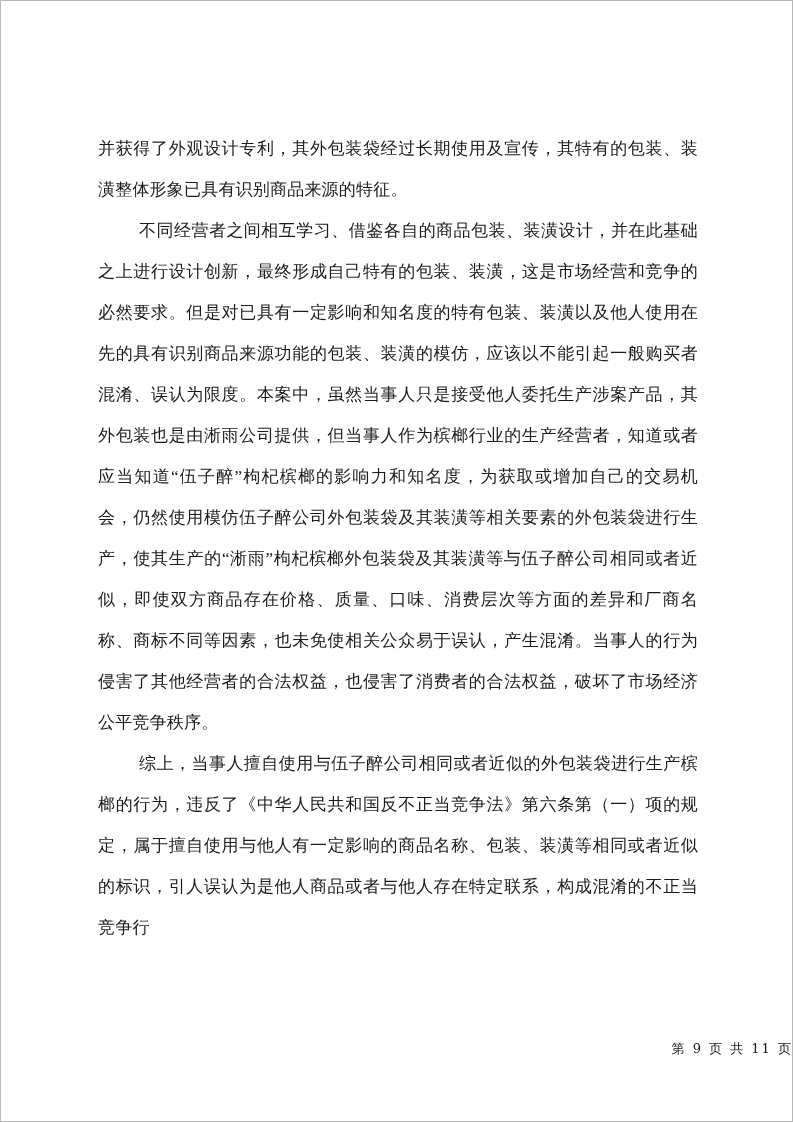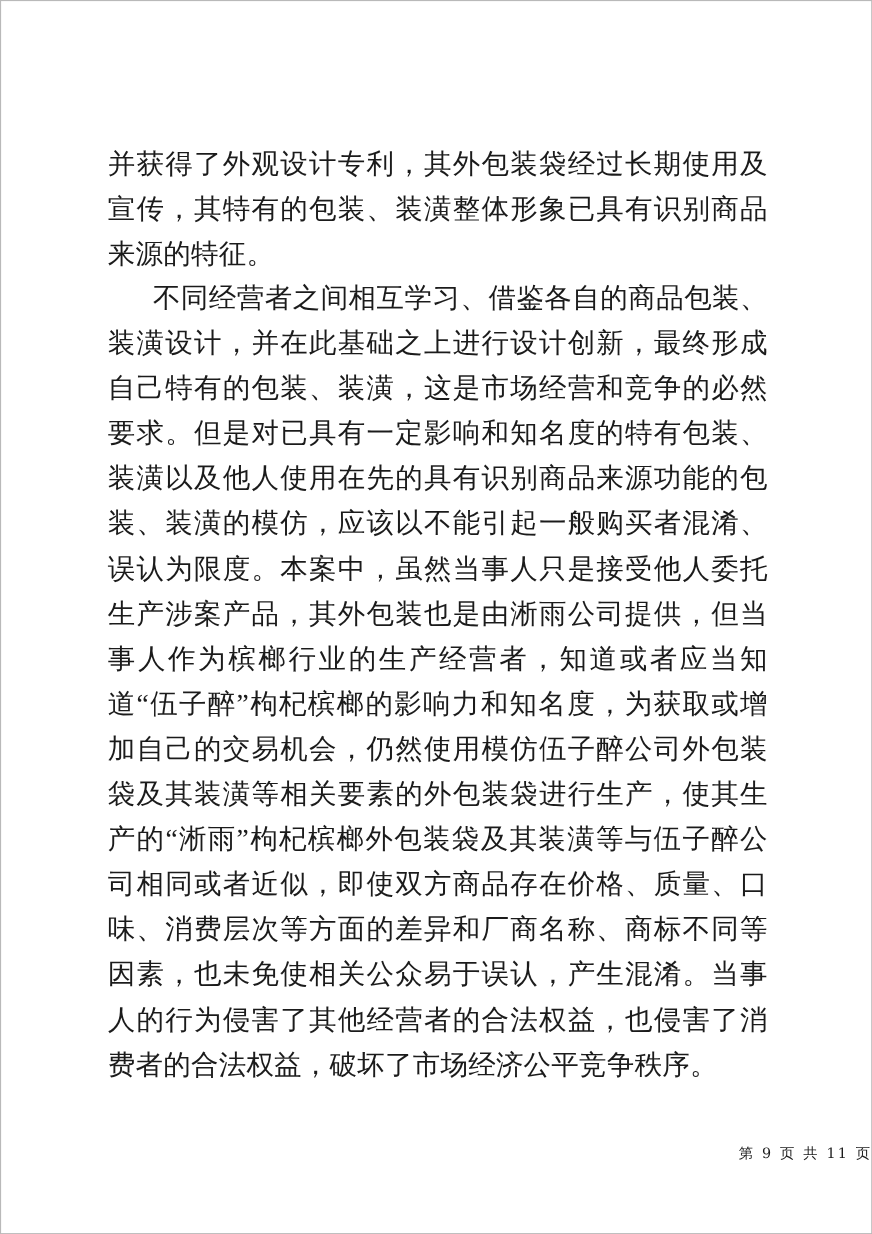--- a/index.html
+++ b/index.html
@@ -29,21 +29,21 @@
     border: 1px solid #b9b9b9;
     pointer-events: none;
   }
   .content {
     position: absolute;
     left: 98px;
     top: 128px;
     width: 600px;
   }
   .para {
-    font-size: 25px;
+    font-size: 17px;
     line-height: 41px;
     color: #1b1b1b;
     text-align: justify;
     text-justify: inter-ideograph;
     letter-spacing: 0.2px;
     margin: 0;
     text-indent: 0;
   }
   .para.indent {
     text-indent: 41px;
@@ -63,16 +63,17 @@
 </style>
 </head>
 <body>
 
 <div class="page">
   <div class="page-border"></div>
 
   <div class="content">
     <p class="para">并获得了外观设计专利，其外包装袋经过长期使用及宣传，其特有的包装、装潢整体形象已具有识别商品来源的特征。</p>
     <p class="para indent">不同经营者之间相互学习、借鉴各自的商品包装、装潢设计，并在此基础之上进行设计创新，最终形成自己特有的包装、装潢，这是市场经营和竞争的必然要求。但是对已具有一定影响和知名度的特有包装、装潢以及他人使用在先的具有识别商品来源功能的包装、装潢的模仿，应该以不能引起一般购买者混淆、误认为限度。本案中，虽然当事人只是接受他人委托生产涉案产品，其外包装也是由淅雨公司提供，但当事人作为槟榔行业的生产经营者，知道或者应当知道“伍子醉”枸杞槟榔的影响力和知名度，为获取或增加自己的交易机会，仍然使用模仿伍子醉公司外包装袋及其装潢等相关要素的外包装袋进行生产，使其生产的“淅雨”枸杞槟榔外包装袋及其装潢等与伍子醉公司相同或者近似，即使双方商品存在价格、质量、口味、消费层次等方面的差异和厂商名称、商标不同等因素，也未免使相关公众易于误认，产生混淆。当事人的行为侵害了其他经营者的合法权益，也侵害了消费者的合法权益，破坏了市场经济公平竞争秩序。</p>
+    <p class="para indent">综上，当事人擅自使用与伍子醉公司相同或者近似的外包装袋进行生产槟榔的行为，违反了《中华人民共和国反不正当竞争法》第六条第（一）项的规定，属于擅自使用与他人有一定影响的商品名称、包装、装潢等相同或者近似的标识，引人误认为是他人商品或者与他人存在特定联系，构成混淆的不正当竞争行</p>
   </div>
 
   <div class="footer">第 9 页  共 11 页</div>
 </div>
 
 </body></html>

